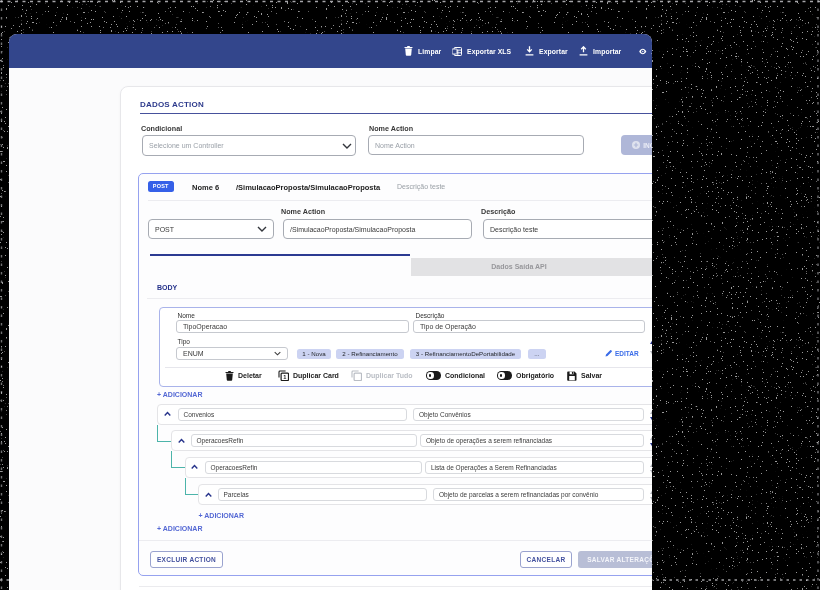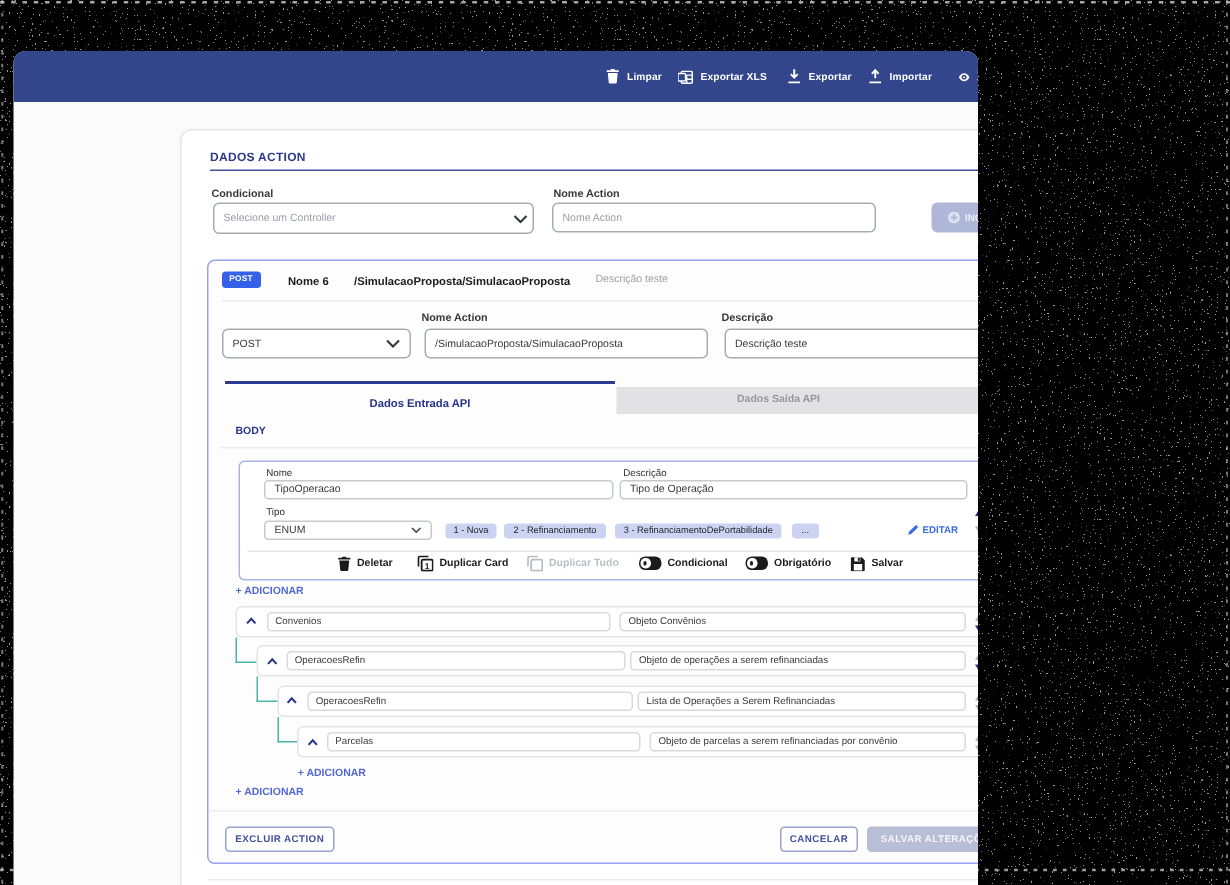--- a/index.html
+++ b/index.html
@@ -134,21 +134,20 @@
       </svg>
   </div>
   <div class="input" style="left:274px; top:185px; width:189px; height:20px;">
       <span>/SimulacaoProposta/SimulacaoProposta</span>
     </div>
   <div class="input" style="left:474px; top:185px; width:190px; height:20px;">
       <span>Descrição teste</span>
     </div>
 
   <div class="tab-active-border"></div>
-  <div class="abs" style="left:141px; top:229.5px; width:260px; text-align:center; font-size:7.5px; font-weight:bold; color:#26338b;">Dados Entrada API</div>
   <div class="tab-gray"></div>
   <div class="abs" style="left:402px; top:229px; width:216px; text-align:center; font-size:7px; font-weight:bold; color:#97979b;">Dados Saída API</div>
 
   <div class="abs" style="left:148px; top:250px; font-size:7px; font-weight:bold; color:#26338b;">BODY</div>
   <div class="divider" style="left:138px; top:263.5px; width:526px;"></div>
 
   <div class="inner-box"></div>
   <div class="lbl" style="left:168.5px; top:277.5px; font-weight:normal; font-size:6.5px; color:#2f2f2f;">Nome</div>
   <div class="input" style="left:167px; top:286px; width:233px; height:13px; font-size:7px; border-color:#c6c9cf; border-radius:3px;">
       <span>TipoOperacao</span>

